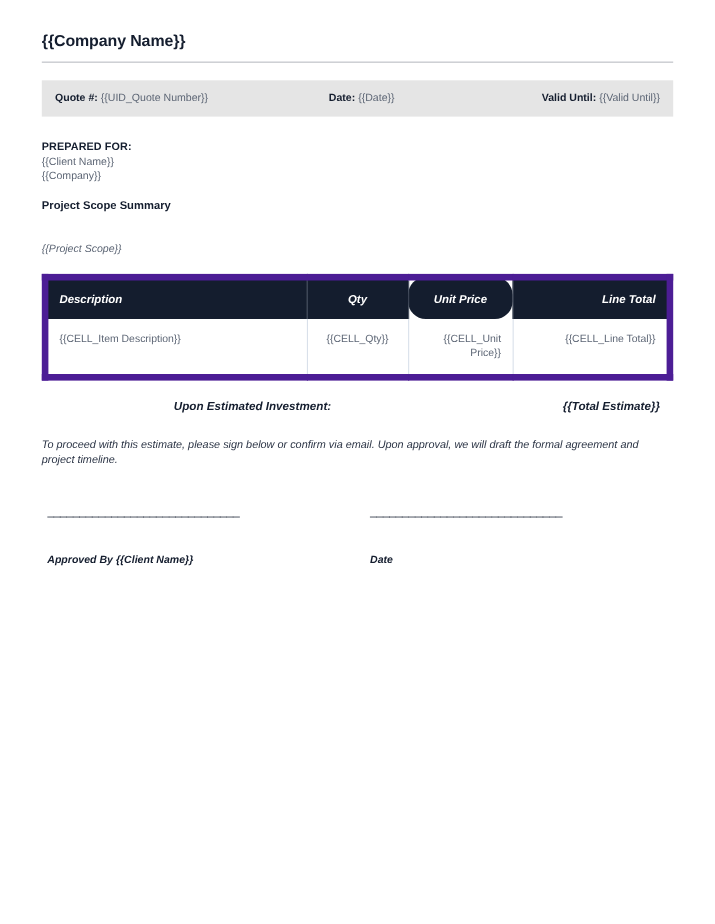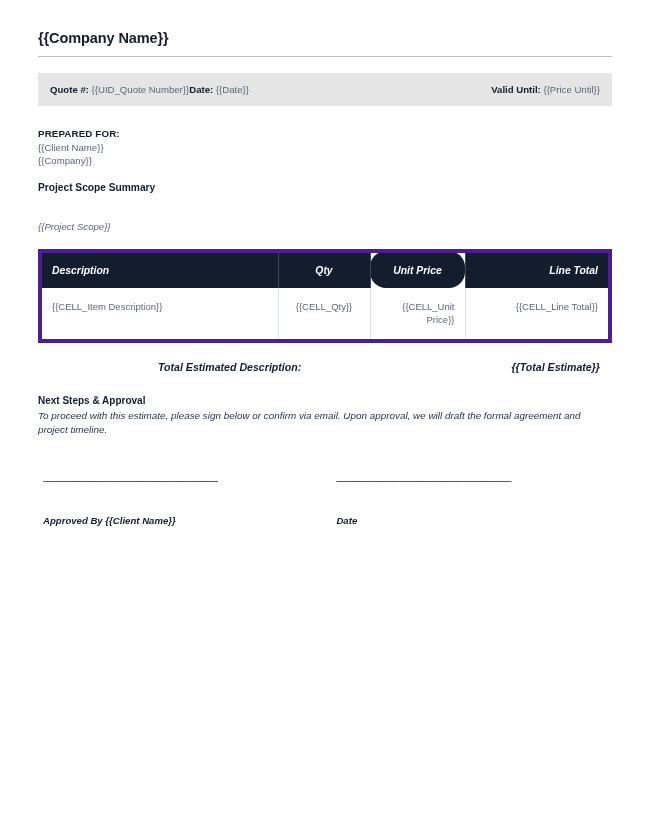--- a/index.html
+++ b/index.html
@@ -63,21 +63,21 @@
   .meta-cell {
     font-size: 9.6px;
     color: #5d6675;
     white-space: nowrap;
   }
   .meta-cell b {
     color: #141d2e;
     font-weight: bold;
   }
   .meta-left   { flex: 0 0 auto; }
-  .meta-center { flex: 1 1 auto; padding-right: 24px; }
+  .meta-center { flex: 1 1 auto; text-align: center; padding-right: 24px; }
   .meta-right  { flex: 0 0 auto; }
 
   
   .prepared-block { margin-top: 22px; }
   .section-label {
     font-size: 9.8px;
     font-weight: bold;
     color: #141d2e;
     letter-spacing: 0.1px;
     margin-bottom: 2px;
@@ -100,21 +100,21 @@
     font-style: italic;
     color: #5d6675;
     margin-top: 28px;
   }
 
   
   .items-table {
     margin-top: 17px;
     width: 100%;
     border-collapse: collapse;
-    border: 4px solid #4c1d95;
+    border: 6px solid #4c1d95;
     table-layout: fixed;
   }
   .items-table thead th {
     background: #141d2e;
     color: #ffffff;
     font-size: 10.4px;
     font-weight: bold;
     font-style: italic;
     padding: 12px 10px;
     border-right: 1px solid #3d4657;
@@ -211,21 +211,21 @@
     <div class="meta-cell meta-left">
       <b>Quote #:</b>
       <span>{{UID_Quote Number}}</span>
     </div>
     <div class="meta-cell meta-center">
       <b>Date:</b>
       <span>{{Date}}</span>
     </div>
     <div class="meta-cell meta-right">
       <b>Valid Until:</b>
-      <span>{{Price Until}}</span>
+      <span>{{Valid Until}}</span>
     </div>
   </div>
 
   <div class="prepared-block">
     <div class="section-label">PREPARED FOR:</div>
     <div class="plain-line">{{Client Name}}</div>
     <div class="plain-line">{{Company}}</div>
   </div>
 
   <div class="scope-block">
@@ -246,26 +246,25 @@
       <tr>
         <td class="td-desc">{{CELL_Item Description}}</td>
         <td class="td-qty">{{CELL_Qty}}</td>
         <td class="td-price">{{CELL_Unit Price}}</td>
         <td class="td-total">{{CELL_Line Total}}</td>
       </tr>
     </tbody>
   </table>
 
   <div class="total-row">
-    <div class="total-label">Total Estimated Description:</div>
+    <div class="total-label">Upon Estimated Investment:</div>
     <div class="total-value">{{Total Estimate}}</div>
   </div>
 
   <div class="next-steps">
-    <div class="next-heading">Next Steps &amp; Approval</div>
     <div class="next-text">To proceed with this estimate, please sign below or confirm via email. Upon approval, we will draft the formal agreement and project timeline.</div>
   </div>
 
   <div class="sign-row">
     <div class="sign-col">
       <div class="sign-line">______________________________</div>
       <div class="sign-caption">Approved By {{Client Name}}</div>
     </div>
     <div class="sign-col sign-col-2">
       <div class="sign-line">______________________________</div>

